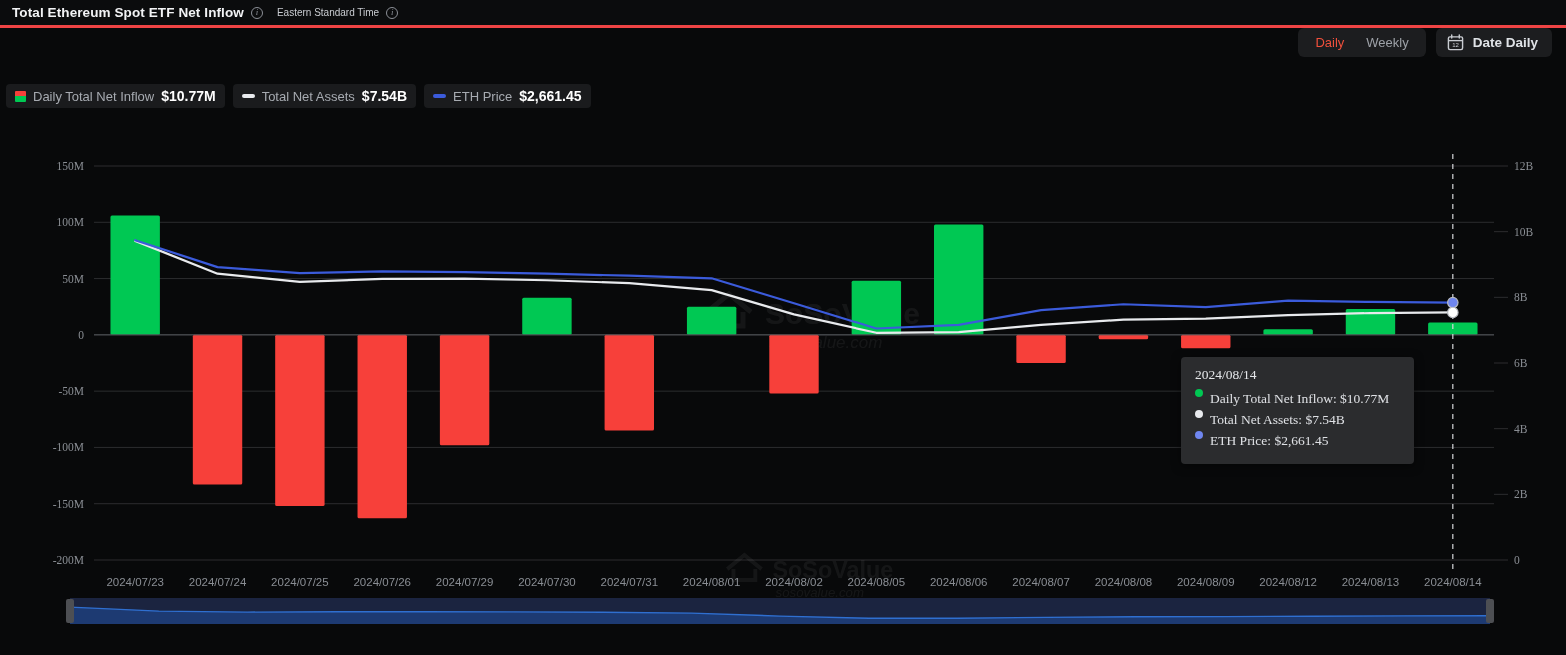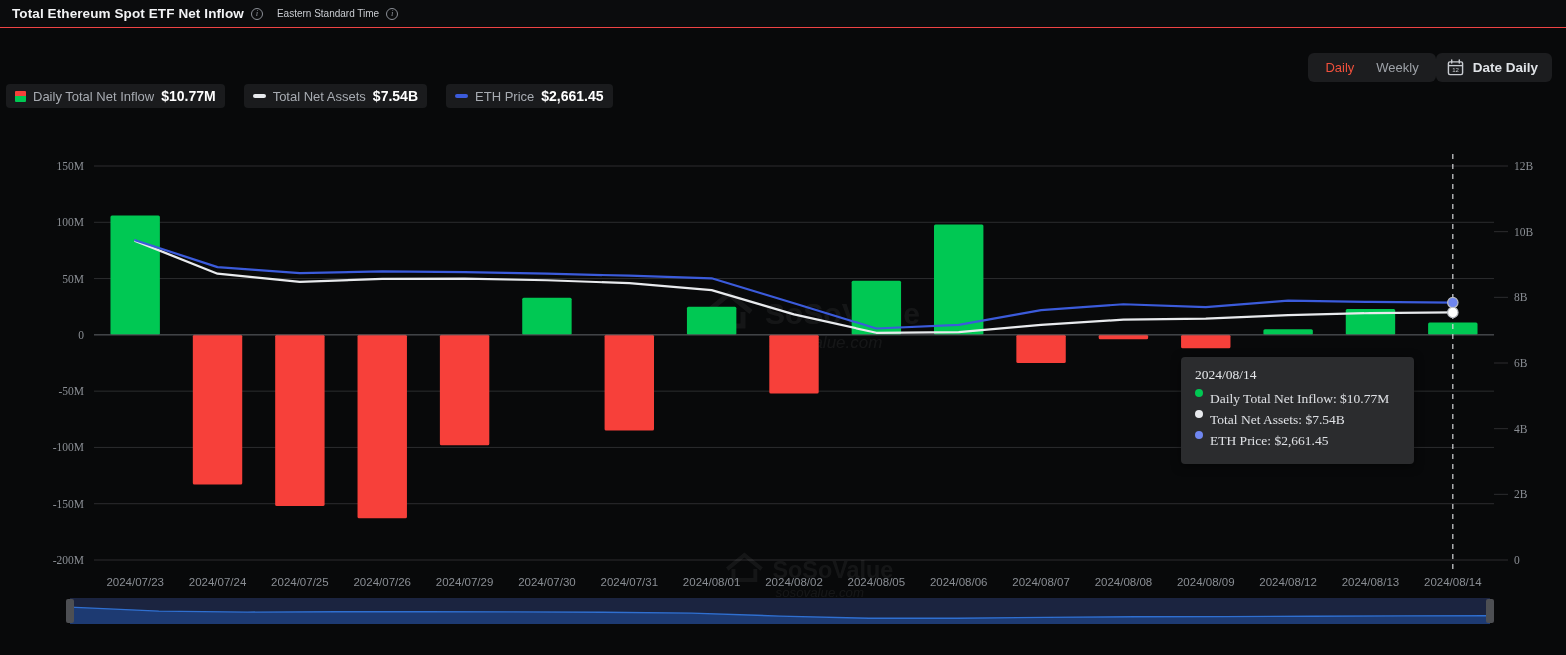--- a/index.html
+++ b/index.html
@@ -8,43 +8,43 @@
     background: #08090a;
     font-family: "Liberation Sans", sans-serif;
     overflow: hidden;
   }
 
   
   .header {
     height: 28px;
     display: flex; align-items: center;
     padding-left: 12px;
-    border-bottom: 1px solid #ef4444;
+    border-bottom: 3px solid #ef4444;
     background: #0b0c0d;
   }
   .page-title {
     font-size: 13.5px; font-weight: bold; color: #f2f3f5;
     letter-spacing: .1px;
   }
   .info-icon {
     display: inline-flex; align-items: center; justify-content: center;
     width: 12px; height: 12px; border-radius: 50%;
     border: 1px solid #8b8f96; color: #8b8f96;
     font-size: 9px; font-style: italic; line-height: 1;
     margin-left: 7px; font-family: "Liberation Serif", serif;
     flex: none;
   }
   .tz-label {
     font-size: 10px; color: #c9ccd1; margin-left: 14px;
   }
 
   
   .toolbar {
-    position: absolute; top: 53px; right: 14px;
-    display: flex; align-items: center; gap: 0;
+    position: absolute; top: 28px; right: 14px;
+    display: flex; align-items: center; gap: 10px;
   }
   .seg-group {
     display: flex; align-items: center;
     background: #1c1d1f; border-radius: 6px; padding: 4px 6px;
   }
   .seg-btn {
     font-size: 13px; padding: 3px 11px; border-radius: 4px;
     color: #9ea2a8; cursor: pointer; background: transparent;
     border: none; font-family: "Liberation Sans", sans-serif;
   }
@@ -53,21 +53,21 @@
     display: flex; align-items: center; gap: 9px;
     background: #1c1d1f; border-radius: 6px;
     padding: 6px 14px 6px 11px; cursor: pointer;
   }
   .date-btn-label { font-size: 13.5px; font-weight: bold; color: #dfe2e6; }
   .cal-icon { width: 17px; height: 17px; display:block; }
 
   
   .legend {
     position: absolute; top: 84px; left: 6px;
-    display: flex; align-items: center; gap: 19px;
+    display: flex; align-items: center; gap: 8px;
   }
   .legend-item {
     display: flex; align-items: center; gap: 7px;
     background: #1a1b1d; border-radius: 4px;
     padding: 4px 9px; cursor: pointer;
   }
   .legend-item .lbl { font-size: 13px; color: #a7abb1; }
   .legend-item .val { font-size: 14px; font-weight: bold; color: #ffffff; }
   .mk-split { width: 11px; height: 11px; border-radius: 1px; overflow: hidden; flex:none; }
   .mk-split i { display: block; height: 50%; }

